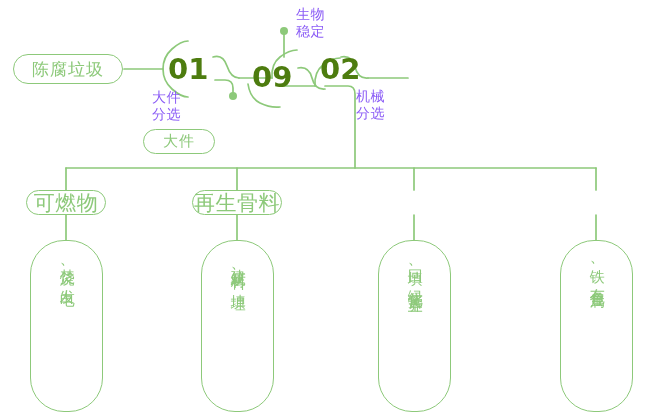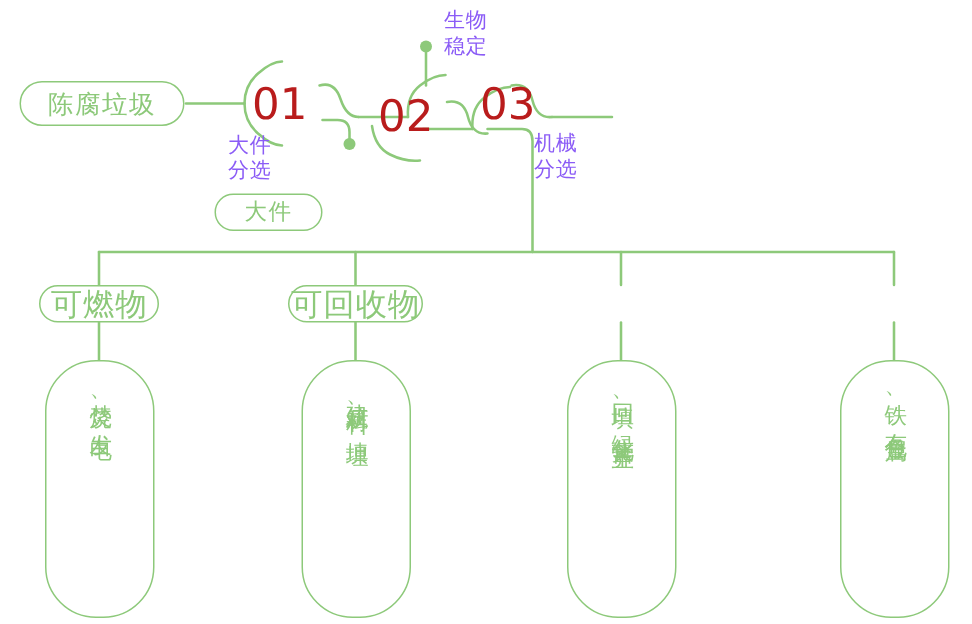--- a/index.html
+++ b/index.html
@@ -81,23 +81,23 @@
     line-height: 1.55;
     letter-spacing: 2px;
     margin-top: 16px;
     max-height: 142px;
     text-align: left;
   }
 
   
   .stagenum {
     position: absolute;
-    color: #b91c1c;
+    color: #4d7c0f;
     font-size: 29px;
-    font-weight: 400;
+    font-weight: 700;
     letter-spacing: 0px;
     line-height: 1;
   }
 
   
   .slabel {
     position: absolute;
     color: #8b5cf6;
     font-size: 14px;
     line-height: 1.22;
@@ -152,39 +152,39 @@
 
     <circle cx="284" cy="31" r="4" fill="#8dc97a"></circle>
     <circle cx="233" cy="96" r="4" fill="#8dc97a"></circle>
   </svg>
 
   <div class="pill start">
     <span>陈腐垃圾</span>
   </div>
 
   <div class="stagenum" style="left:168px; top:55px;">01</div>
-  <div class="stagenum" style="left:252px; top:63px;">02</div>
-  <div class="stagenum" style="left:320px; top:55px;">03</div>
+  <div class="stagenum" style="left:252px; top:63px;">09</div>
+  <div class="stagenum" style="left:320px; top:55px;">02</div>
 
   <div class="slabel left" style="left:126px; top:89px; width:55px;">大件
 分选</div>
   <div class="slabel right" style="left:296px; top:6px; width:60px;">生物
 稳定</div>
   <div class="slabel right" style="left:356px; top:88px; width:60px;">机械
 分选</div>
 
   <div class="pill bulky">
     <span>大件</span>
   </div>
 
   <div class="pill cat" style="left:26px; width:80px;">
     <span>可燃物</span>
   </div>
   <div class="pill cat" style="left:192px; width:90px;">
-    <span>可回收物</span>
+    <span>再生骨料</span>
   </div>
 
   <div class="vbox" style="left:30px;">
     <div class="vtext">焚烧、发电</div>
   </div>
   <div class="vbox" style="left:201px;">
     <div class="vtext">建筑材料、填埋</div>
   </div>
   <div class="vbox" style="left:378px;">
     <div class="vtext">回填、绿化营养土</div>

